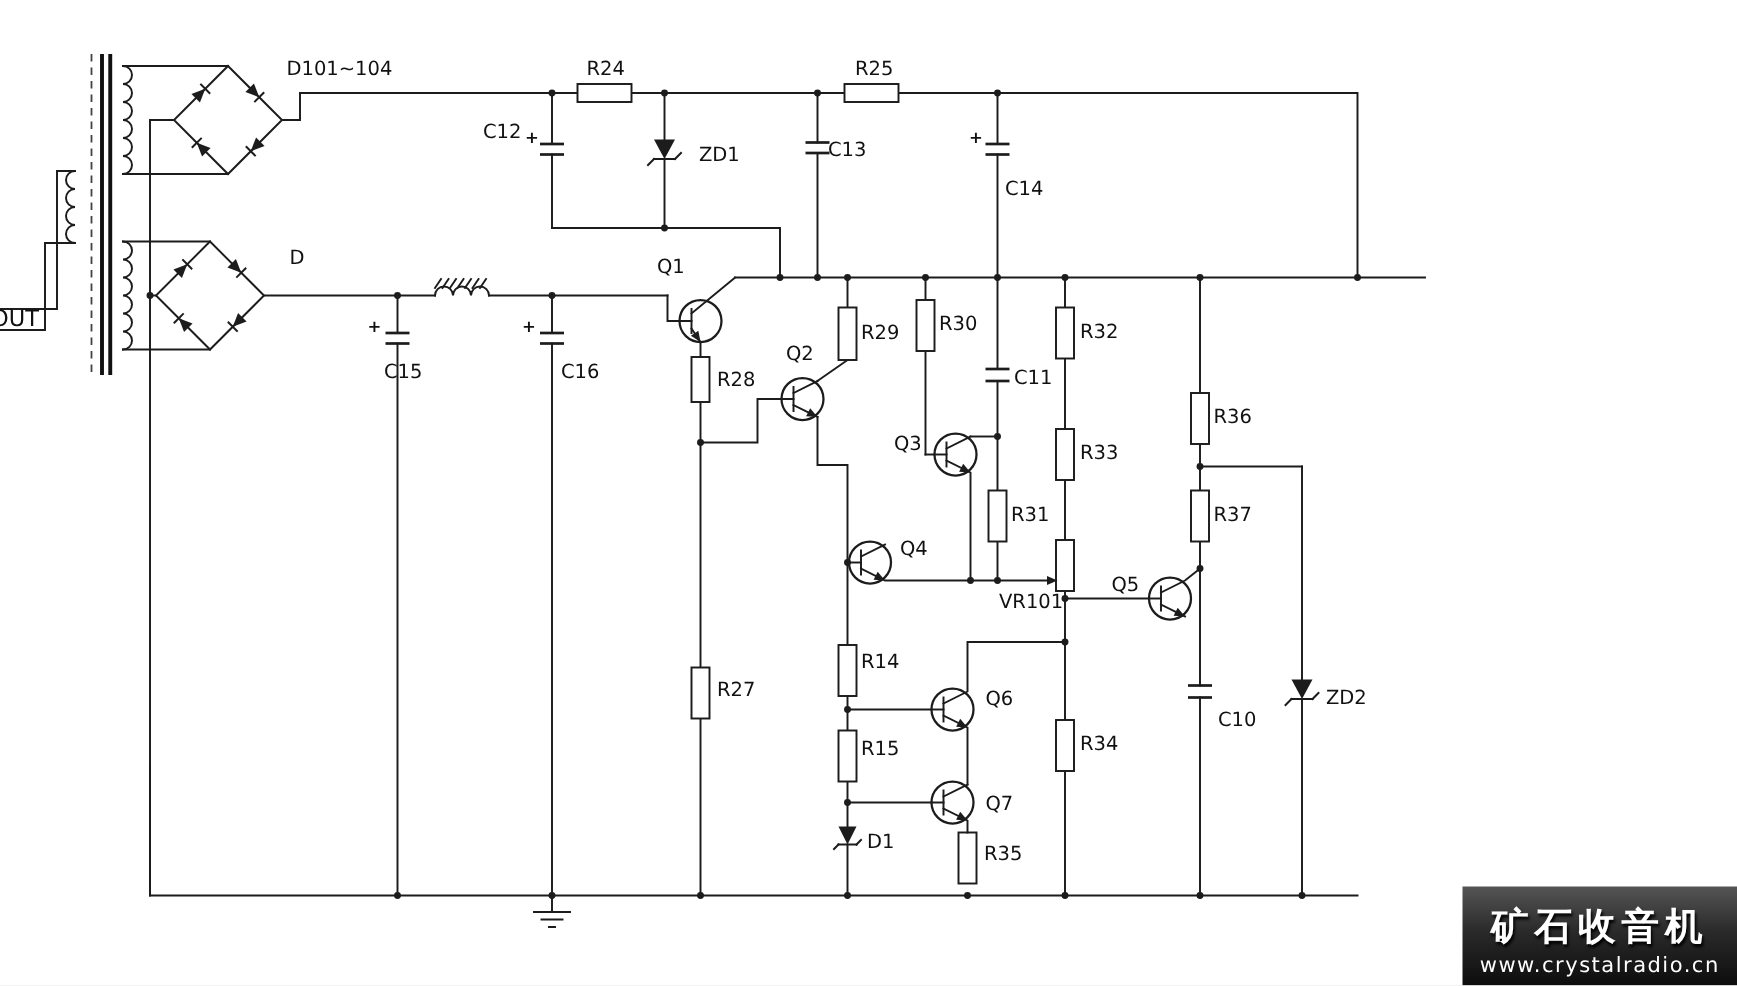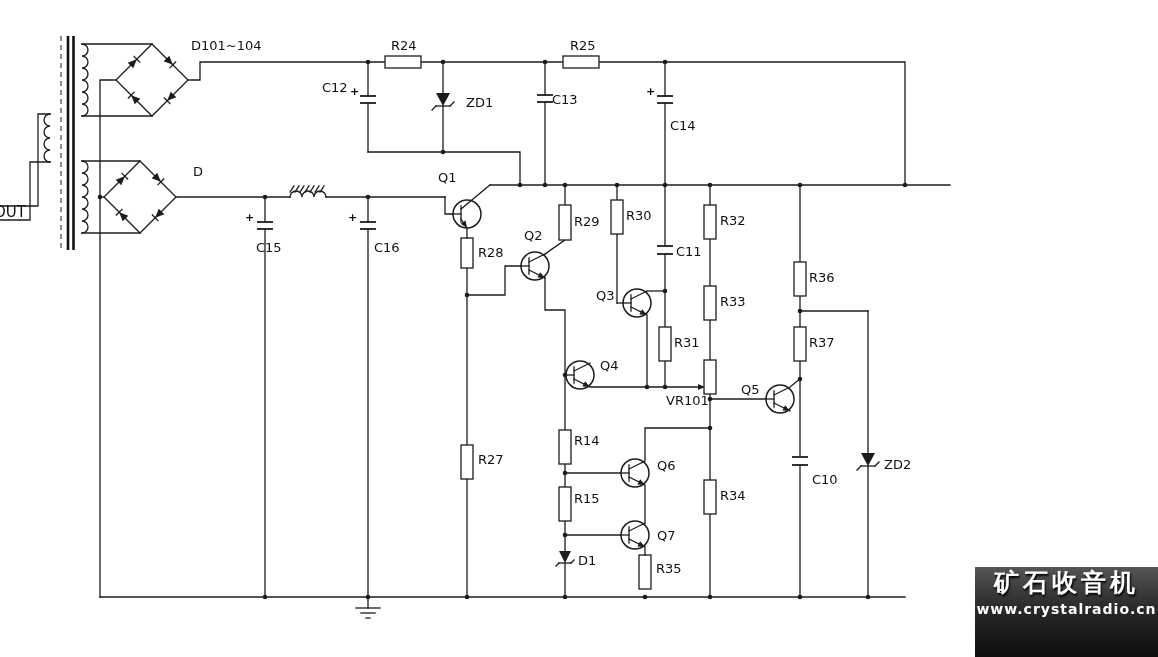--- a/index.html
+++ b/index.html
@@ -9,26 +9,26 @@
   svg text{font-family:"DejaVu Sans", sans-serif;font-size:13px;fill:#111;}
   svg text.sm{font-size:11px;font-weight:bold;}
   .w{stroke:#1c1c1c;stroke-width:1.3;fill:none;stroke-linecap:square;}
   .core{stroke:#111;stroke-width:2.6;}
   .dash{stroke:#444;stroke-width:1.2;stroke-dasharray:5,4;fill:none;}
   .box{fill:#ffffff;stroke:#1c1c1c;stroke-width:1.3;}
   .pl{stroke:#1c1c1c;stroke-width:1.8;fill:none;}
   .tc{fill:#ffffff;stroke:#1c1c1c;stroke-width:1.5;}
   .dot{fill:#1c1c1c;}
   .fill{fill:#1c1c1c;stroke:none;}
-  .wm{position:absolute;right:0;bottom:0;width:183px;height:90px;
+  .wm{position:absolute;right:0;bottom:0;width:183px;height:66px;
       background:linear-gradient(180deg,#555 0%,#2a2a2a 45%,#0d0d0d 100%);
-      color:#fff;text-align:center;box-sizing:border-box;padding-top:1px;}
+      color:#fff;text-align:center;box-sizing:border-box;padding-top:12px;}
   .wm-title{font-size:25px;font-weight:bold;letter-spacing:4px;line-height:30px;
       text-shadow:1px 2px 2px #000;}
-  .wm-url{font-size:14px;font-weight:bold;letter-spacing:1px;line-height:22px;}
+  .wm-url{font-size:14px;font-weight:normal;letter-spacing:1px;line-height:22px;}
 </style>
 </head>
 <body>
 
 <div class="stage">
 <svg width="1158" height="657" viewBox="0 0 1158 657">
 
   <g>
     <line class="dash" x1="61" y1="36" x2="61" y2="250"></line>
     <line class="core" x1="68" y1="36" x2="68" y2="250"></line>

